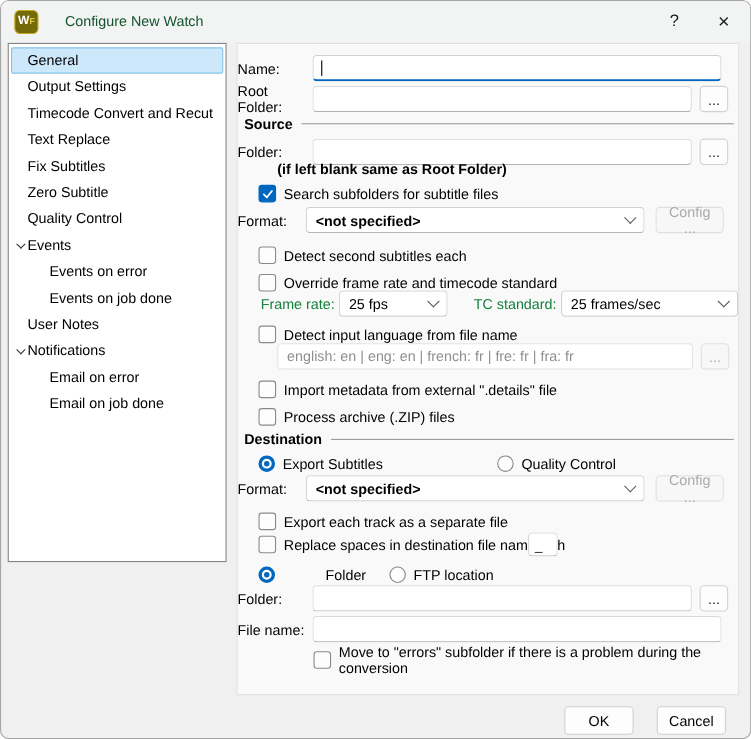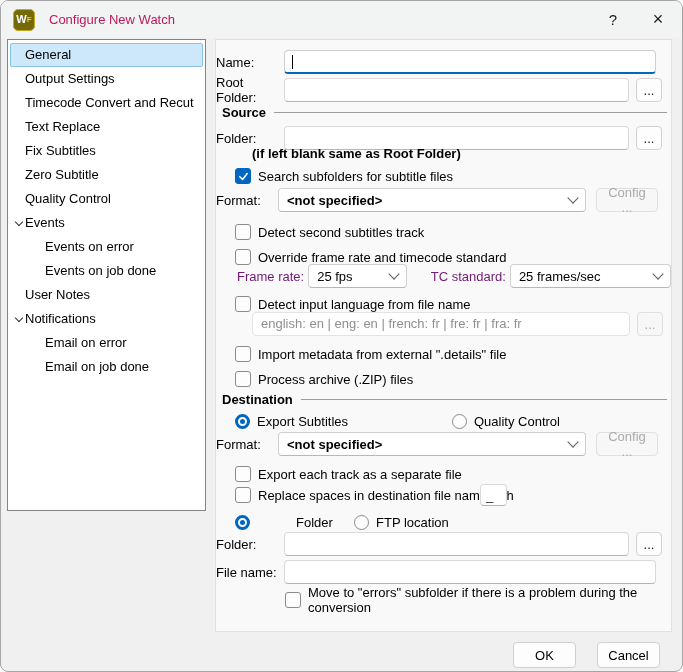--- a/index.html
+++ b/index.html
@@ -5,40 +5,40 @@
   html,body{margin:0;padding:0;background:#ffffff;}
   body{width:683px;height:672px;font-family:"Liberation Sans",sans-serif;font-size:13px;color:#000;}
   .dialog{position:relative;width:683px;height:672px;box-sizing:border-box;border:1px solid #a6a6a6;
           border-radius:8px;background:#f0f0f0;overflow:hidden;}
   
   .titlebar{position:absolute;left:0;top:0;right:0;height:37px;background:#f1f4f2;display:flex;align-items:center;}
   .app-icon{width:20px;height:20px;margin-left:12px;border-radius:5px;background:#756a08;border:1px solid #c2a javascript21;
             border:1px solid #c2aa21;display:flex;align-items:center;justify-content:center;line-height:1;}
   .app-icon .w{color:#fff;font-weight:bold;font-size:11px;}
   .app-icon .f{color:#e8c93e;font-weight:bold;font-size:8px;}
-  .title-text{margin-left:14px;font-size:13px;color:#be185d;}
+  .title-text{margin-left:24px;font-size:13px;color:#14532d;}
   .tb-spacer{flex:1;}
   .tb-btn{width:42px;height:37px;display:flex;align-items:center;justify-content:center;
           font-size:15px;color:#1a1a1a;cursor:default;background:transparent;border:none;}
   .tb-close{font-size:18px;font-weight:300;width:48px;}
   
   .sidebar{position:absolute;left:6px;top:38px;width:199px;height:472px;box-sizing:border-box;
            background:#fff;border:1px solid #848484;padding-top:3px;}
   .side-item{position:relative;height:22px;line-height:22px;padding-left:14px;margin:0 2px;
              border:1px solid transparent;border-radius:2px;white-space:nowrap;cursor:default;}
   .side-item.indent1{padding-left:34px;}
   .side-item.selected{background:#cde8fa;border-color:#86c3e6;}
   .tchev{position:absolute;left:5px;top:7px;width:5px;height:5px;
          border-right:1.3px solid #333;border-bottom:1.3px solid #333;transform:rotate(45deg);}
   
   .main{position:absolute;left:214px;top:38px;width:457px;height:593px;box-sizing:border-box;
         background:#f9f9f9;border:1px solid #e0e0e0;}
   .row{position:absolute;left:0;width:100%;height:24px;display:flex;align-items:center;box-sizing:border-box;}
   .lbl{text-align:left;margin-right:4px;flex:0 0 auto;}
-  .lbl-dis{color:#701a75;}
+  .lbl-dis{color:#15803d;}
   
   .ti{box-sizing:border-box;height:24px;background:#fff;border:1px solid #d9d9d9;border-bottom-color:#b4b4b4;
       border-radius:4px;position:relative;}
   .ti.focused{border-color:#cfcfcf;border-bottom:2px solid #0067c0;}
   .caret{position:absolute;left:7px;top:4px;width:1px;height:14px;background:#000;}
   .ti.disabled{color:#8f8f8f;border-color:#e3e3e3;}
   .ti-val{padding:0 8px;line-height:22px;color:#8f8f8f;white-space:nowrap;overflow:hidden;display:block;}
   input.native{box-sizing:border-box;height:24px;background:#fff;border:1px solid #d9d9d9;border-bottom-color:#b4b4b4;
       border-radius:4px;font-family:"Liberation Sans",sans-serif;font-size:13px;color:#8f8f8f;padding:0 8px;}
   
@@ -144,21 +144,21 @@
       <span class="lbl" style="width:58px">Format:</span>
       <span class="dd bold" style="width:308px">
         <span class="dd-val">&lt;not specified&gt;</span>
         <span class="chev"></span>
       </span>
       <button class="btn disabled" style="width:62px;margin-left:10px">Config ...</button>
     </div>
 
     <div class="row" style="top:180px;padding-left:19px;">
       <span class="cb"></span>
-      <span>Detect second subtitles track</span>
+      <span>Detect second subtitles each</span>
     </div>
 
     <div class="row" style="top:205px;padding-left:19px;">
       <span class="cb"></span>
       <span>Override frame rate and timecode standard</span>
     </div>
 
     <div class="row" style="top:224px;padding-left:21px;">
       <span class="lbl lbl-dis">Frame rate:</span>
       <span class="dd" style="width:103px">

